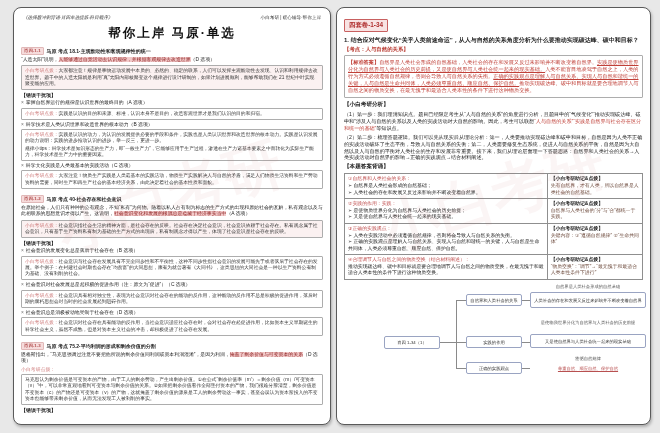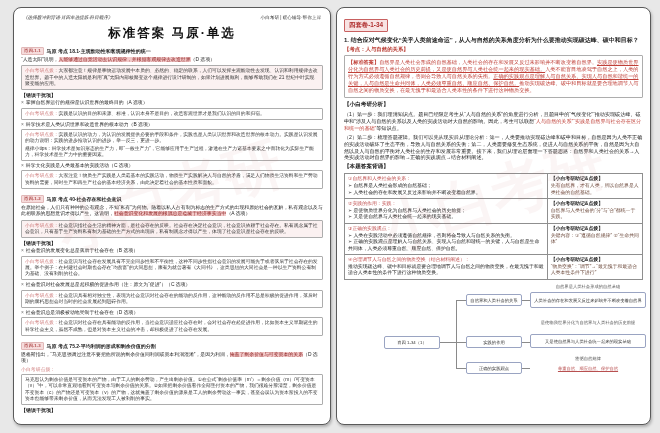--- a/index.html
+++ b/index.html
@@ -70,21 +70,21 @@
 <div class="canvas">
 
   <div class="pg" id="leftPage">
     <div class="wm">小白考研</div>
 
     <div class="hdr">
       <span class="hl-it">《选择题冲刺背诵·肖四单选提炼·科目顺序》</span>
       <span>小白考研 | 暖心辅导·帮你上岸</span>
     </div>
 
-    <div class="ttl">标准答案 马原·单选</div>
+    <div class="ttl">帮你上岸 马原·单选</div>
 
     <div class="sec">
       <div class="shead">
         <span class="tag">肖四-1-1</span>
         <span>马原 考点 18.1·主观能动性和客观规律性的统一</span>
       </div>
       <div class="stem"><span>“人造太阳”说明，</span><span class="hl">人能够通过自觉活动去认识规律，并根据客观规律去改造世界</span><span>（D 选项）</span></div>
       <div class="box tbox"><span class="nl">小白考研点拨：</span><span>大家都注意！规律是事物运动发展中本质的、必然的、稳定的联系，人们可以发挥主观能动性去发现、认识和利用规律去改造世界。题干中的人造太阳就是利用“真”太阳内部核聚变这个规律进行设计研制的，如果计划进展顺利，能够帮助我们在 21 世纪中叶实现聚变能的应用。</span></div>
       <div class="wrong-h">【错误干扰项】</div>
 

